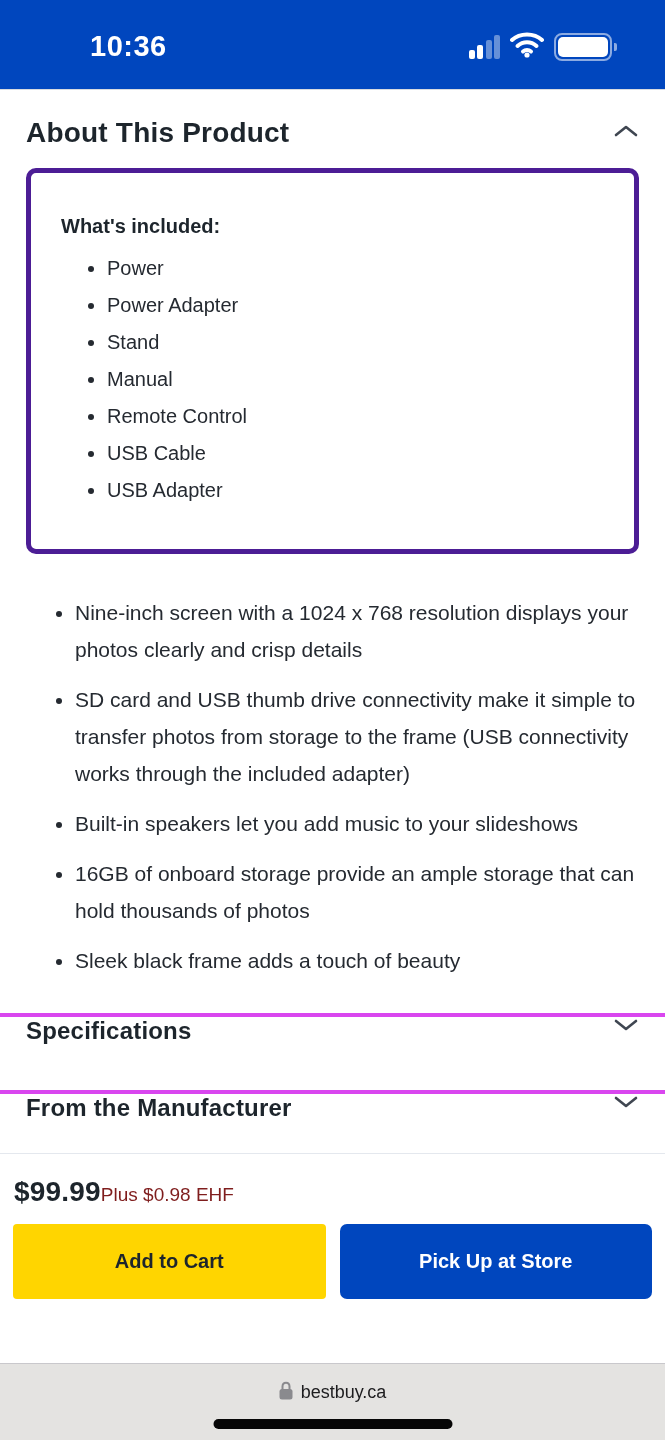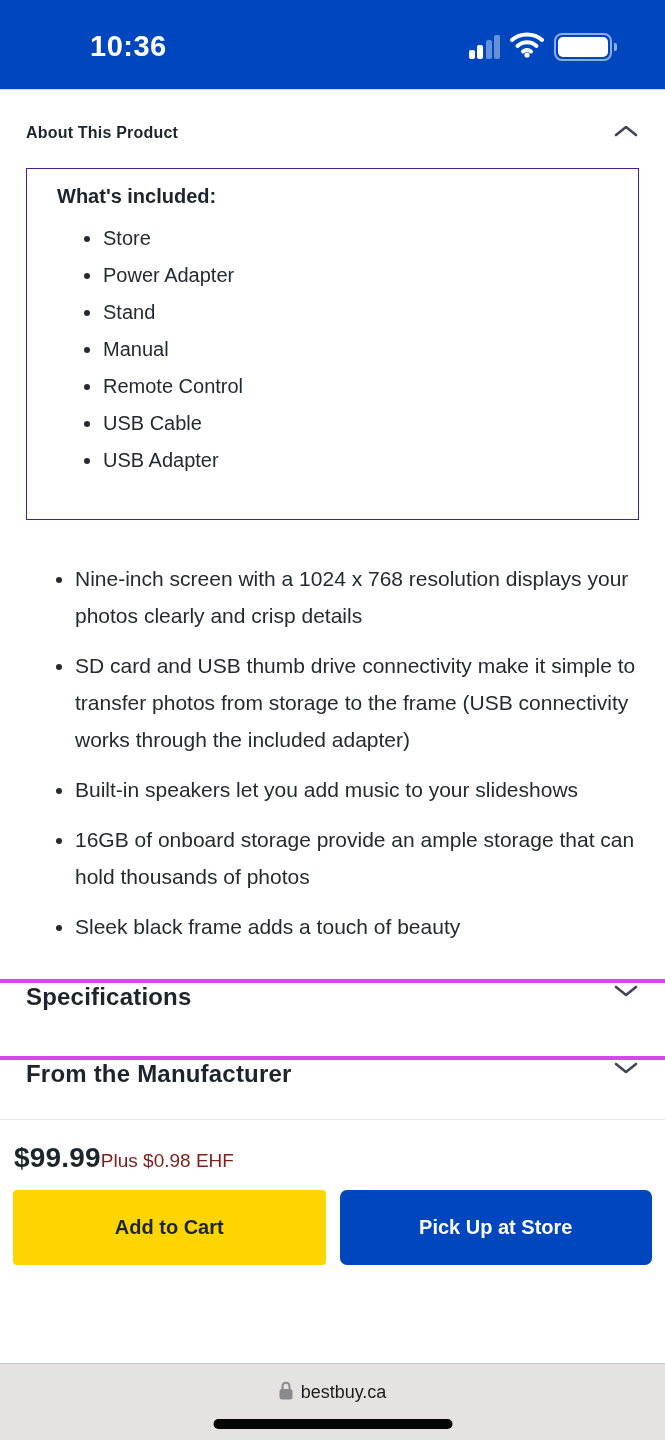--- a/index.html
+++ b/index.html
@@ -15,24 +15,24 @@
   .sig span { width:6px; border-radius:2px; background:#fff; }
   .sig span:nth-child(1){height:9px;} .sig span:nth-child(2){height:14px;}
   .sig span:nth-child(3){height:19px;opacity:.4;} .sig span:nth-child(4){height:24px;opacity:.4;}
   .battery { position:relative; width:58px; height:28px; }
   .battery .shell { position:absolute; inset:0; border:2px solid rgba(255,255,255,.55); border-radius:8px; }
   .battery .fill { position:absolute; left:4px; top:4px; width:50px; height:20px; background:#fff; border-radius:5px; }
   .battery .cap { position:absolute; right:-5px; top:10px; width:3px; height:8px; background:rgba(255,255,255,.55); border-radius:0 2px 2px 0; }
 
   
   .section-header { display:flex; justify-content:space-between; align-items:center; padding:0 26px; height:70px; margin-top:8px; }
-  h1.sec-title { font-size:16px; font-weight:700; color:#1d252c; letter-spacing:.2px; }
+  h1.sec-title { font-size:28px; font-weight:700; color:#1d252c; letter-spacing:.2px; }
   .chev { flex:0 0 auto; }
 
-  .included-card { margin:0 26px; border:1px solid #4c1d95; border-radius:0; padding:16px 28px 36px 30px; }
+  .included-card { margin:0 26px; border:5px solid #4c1d95; border-radius:10px; padding:42px 28px 36px 30px; }
   .included-card h2 { font-size:20px; font-weight:700; color:#1d252c; margin-bottom:16px; }
   .included-card ul { list-style:disc; padding-left:46px; }
   .included-card li { font-size:20px; color:#252a31; line-height:29px; margin-bottom:8px; }
   .included-card li:last-child { margin-bottom:8px; }
 
   .feature-list { margin:40px 26px 0 26px; list-style:disc; padding-left:49px; }
   .feature-list li { font-size:21px; color:#252a31; line-height:37px; margin-bottom:13px; }
 
   
   .accordions { margin-top:34px; }
@@ -92,21 +92,21 @@
       <svg width="26" height="16" viewBox="0 0 26 16">
           <polyline points="3,12 13,4 23,12" fill="none" stroke="#3f4651" stroke-width="2.6" stroke-linecap="round" stroke-linejoin="round"></polyline>
         </svg>
     </span>
   </div>
 
   <div class="included-card">
     <h2>What's included:</h2>
     <ul>
 
-    <li>Store</li>
+    <li>Power</li>
         <li>Power Adapter</li>
         <li>Stand</li>
         <li>Manual</li>
         <li>Remote Control</li>
         <li>USB Cable</li>
         <li>USB Adapter</li>
       </ul>
   </div>
 
   <ul class="feature-list">

